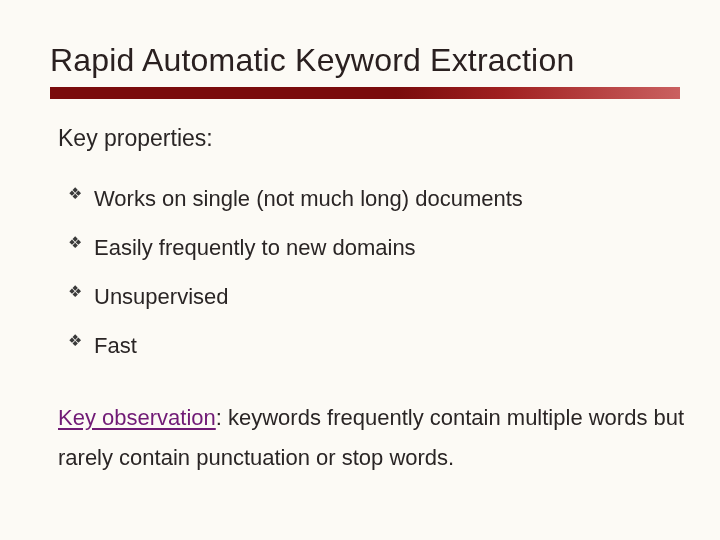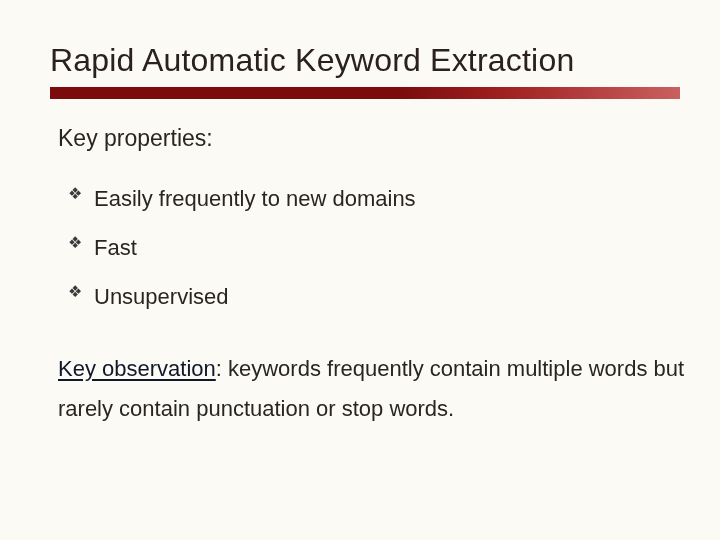--- a/index.html
+++ b/index.html
@@ -60,44 +60,45 @@
     top: 8px;
     font-size: 16px;
     color: #3a3a3a;
   }
   .obs {
     margin-top: 10px;
     font-size: 22px;
     line-height: 1.85;
   }
   .obs-label {
-    color: #0f172a;
+    color: #701a75;
     text-decoration: underline;
     text-underline-offset: 3px;
     margin-top: 39px;
   }
 </style>
 </head>
 <body>
 
 <div class="slide">
 
   <div class="title-wrap">
     <h1 class="title">Rapid Automatic Keyword Extraction</h1>
   </div>
   <div class="rule"></div>
 
   <div class="body">
 
     <p class="section-head">Key properties:</p>
 
     <ul class="props">
+      <li>Works on single (not much long) documents</li>
       <li>Easily frequently to new domains</li>
+      <li>Unsupervised</li>
       <li>Fast</li>
-      <li>Unsupervised</li>
     </ul>
 
     <p class="obs">
       <span class="obs-label">Key observation</span><span>: keywords frequently contain multiple words but rarely contain punctuation or stop words.</span>
     </p>
 
   </div>
 </div>
 
 </body></html>

